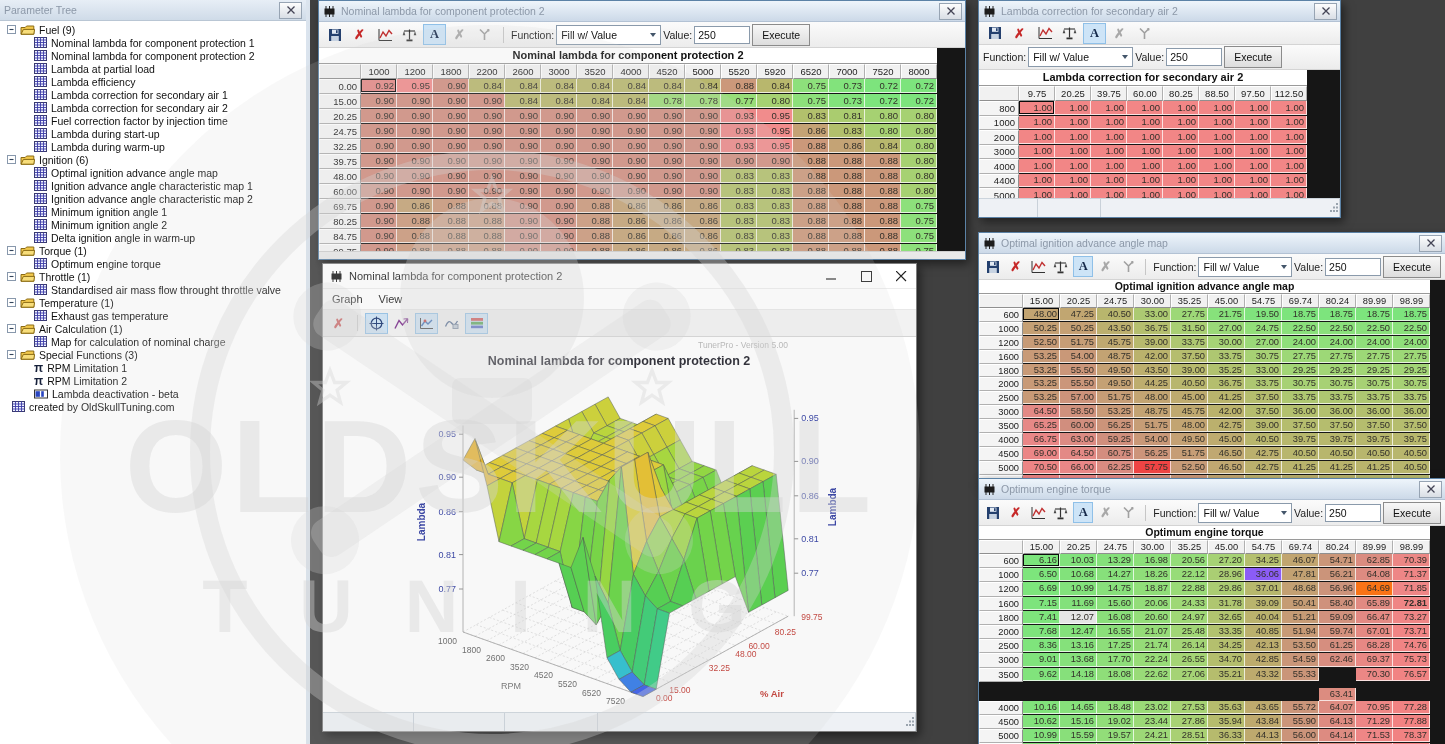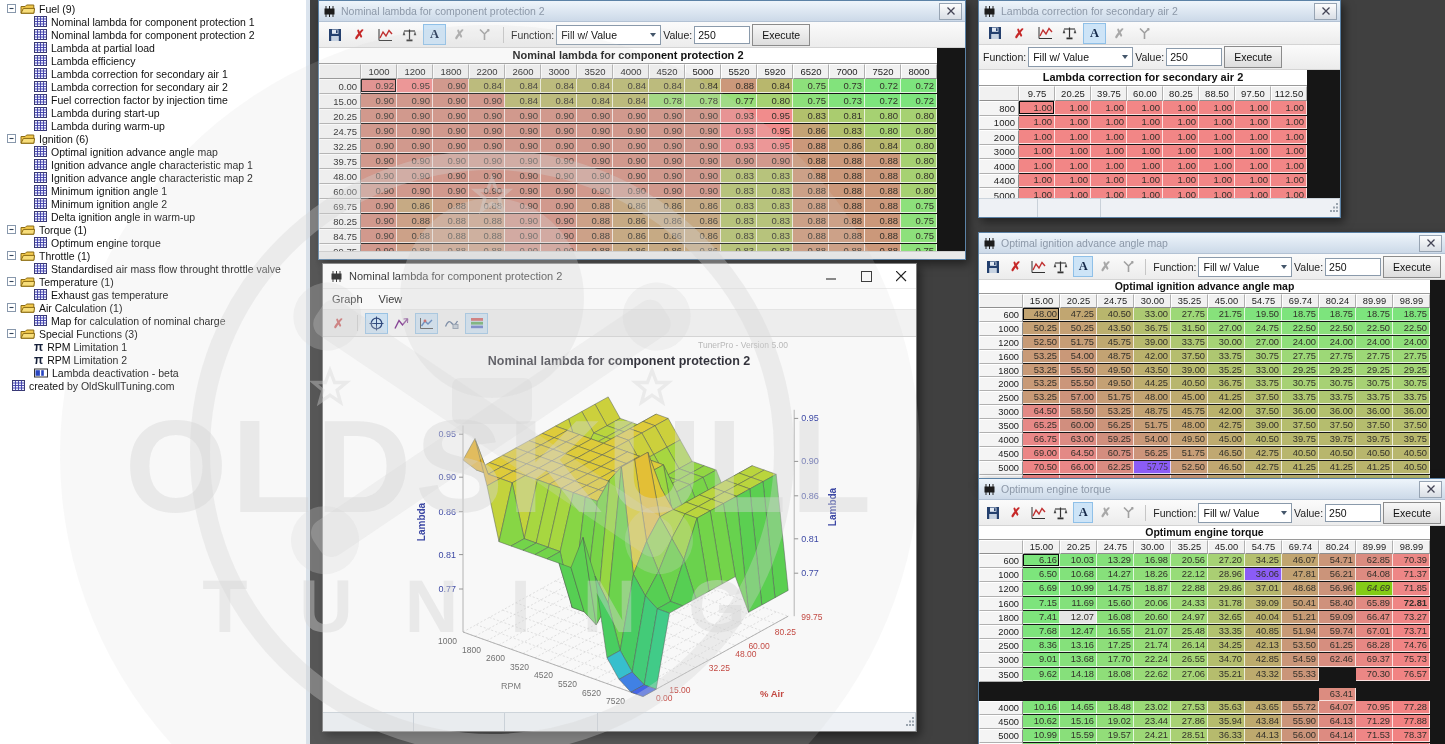--- a/index.html
+++ b/index.html
@@ -78,20 +78,28 @@
         white-space:nowrap;}
   .splitter{position:absolute;left:306px;top:0;width:4px;height:744px;background:#dbe4ee;}
 
   
   #watermark{position:absolute;left:0;top:0;width:1445px;height:744px;z-index:90;pointer-events:none;}
 </style>
 </head>
 <body>
 
 <div id="treepanel">
+  <div class="ptitle">
+    <span class="t">Parameter Tree</span>
+    <span class="closebtn">
+        <svg width="8" height="8">
+          <path d="M0.5 0.5 L7.5 7.5 M7.5 0.5 L0.5 7.5" stroke="#445" stroke-width="1.3"></path>
+        </svg>
+      </span>
+  </div>
   <div id="tree-list">
       <div class="trow">
         <span style="display: inline-flex; margin-left: 7px;">
           <svg width="9" height="9">
             <rect x="0.5" y="0.5" width="8" height="8" fill="#fff" stroke="#8898ac"></rect>
             <line x1="2.5" y1="4.5" x2="6.5" y2="4.5" stroke="#33455c" stroke-width="1.1"></line>
           </svg>
         </span>
         <span style="display: inline-flex;">
           <svg width="15" height="12">
@@ -1100,21 +1108,21 @@
           <div class="cell" style="height: 11.9px; background: rgb(192, 168, 113);">46.50</div>
           <div class="cell" style="height: 11.9px; background: rgb(187, 176, 109);">42.75</div>
           <div class="cell" style="height: 11.9px; background: rgb(184, 182, 109);">40.50</div>
           <div class="cell" style="height: 11.9px; background: rgb(184, 182, 109);">40.50</div>
           <div class="cell" style="height: 11.9px; background: rgb(184, 182, 109);">40.50</div>
           <div class="cell" style="height: 11.9px; background: rgb(184, 182, 109);">40.50</div>
           <div class="rcell" style="height: 11.9px;">5000</div>
           <div class="cell" style="height: 11.9px; background: rgb(236, 133, 133);">70.50</div>
           <div class="cell" style="height: 11.9px; background: rgb(233, 135, 135);">66.00</div>
           <div class="cell" style="height: 11.9px; background: rgb(218, 139, 129);">62.25</div>
-          <div class="cell" style="height: 11.9px; background: #8b5cf6; font-family: Liberation Serif, serif;">57.75</div>
+          <div class="cell" style="height: 11.9px; background: #ef4444;">57.75</div>
           <div class="cell" style="height: 11.9px; background: rgb(199, 155, 119);">52.50</div>
           <div class="cell" style="height: 11.9px; background: rgb(192, 168, 113);">46.50</div>
           <div class="cell" style="height: 11.9px; background: rgb(187, 176, 109);">42.75</div>
           <div class="cell" style="height: 11.9px; background: rgb(185, 180, 108);">41.25</div>
           <div class="cell" style="height: 11.9px; background: rgb(185, 180, 108);">41.25</div>
           <div class="cell" style="height: 11.9px; background: rgb(185, 180, 108);">41.25</div>
           <div class="cell" style="height: 11.9px; background: rgb(184, 182, 109);">40.50</div>
           <div class="rcell" style="height: 11.9px;">6000</div>
           <div class="cell" style="height: 11.9px; background: rgb(238, 132, 132);">73.50</div>
           <div class="cell" style="height: 11.9px; background: rgb(235, 134, 134);">69.00</div>
@@ -1244,21 +1252,21 @@
           <div class="rcell" style="height: 12.2px;">1200</div>
           <div class="cell" style="height: 12.2px; background: rgb(125, 229, 124);">6.69</div>
           <div class="cell" style="height: 12.2px; background: rgb(130, 226, 123);">10.99</div>
           <div class="cell" style="height: 12.2px; background: rgb(136, 224, 123);">14.75</div>
           <div class="cell" style="height: 12.2px; background: rgb(144, 222, 121);">18.87</div>
           <div class="cell" style="height: 12.2px; background: rgb(153, 218, 119);">22.88</div>
           <div class="cell" style="height: 12.2px; background: rgb(171, 204, 114);">29.86</div>
           <div class="cell" style="height: 12.2px; background: rgb(183, 184, 109);">37.01</div>
           <div class="cell" style="height: 12.2px; background: rgb(195, 160, 115);">48.68</div>
           <div class="cell" style="height: 12.2px; background: rgb(204, 147, 123);">56.96</div>
-          <div class="cell" style="height: 12.2px; background: #84cc16; font-style: italic;">64.69</div>
+          <div class="cell" style="height: 12.2px; background: #f97316;">64.69</div>
           <div class="cell" style="height: 12.2px; background: rgb(239, 134, 134);">71.85</div>
           <div class="rcell" style="height: 12.2px;">1600</div>
           <div class="cell" style="height: 12.2px; background: rgb(125, 228, 124);">7.15</div>
           <div class="cell" style="height: 12.2px; background: rgb(131, 225, 123);">11.69</div>
           <div class="cell" style="height: 12.2px; background: rgb(137, 223, 122);">15.60</div>
           <div class="cell" style="height: 12.2px; background: rgb(147, 221, 121);">20.06</div>
           <div class="cell" style="height: 12.2px; background: rgb(158, 216, 118);">24.33</div>
           <div class="cell" style="height: 12.2px; background: rgb(175, 198, 112);">31.78</div>
           <div class="cell" style="height: 12.2px; background: rgb(185, 180, 109);">39.09</div>
           <div class="cell" style="height: 12.2px; background: rgb(197, 156, 116);">50.41</div>

